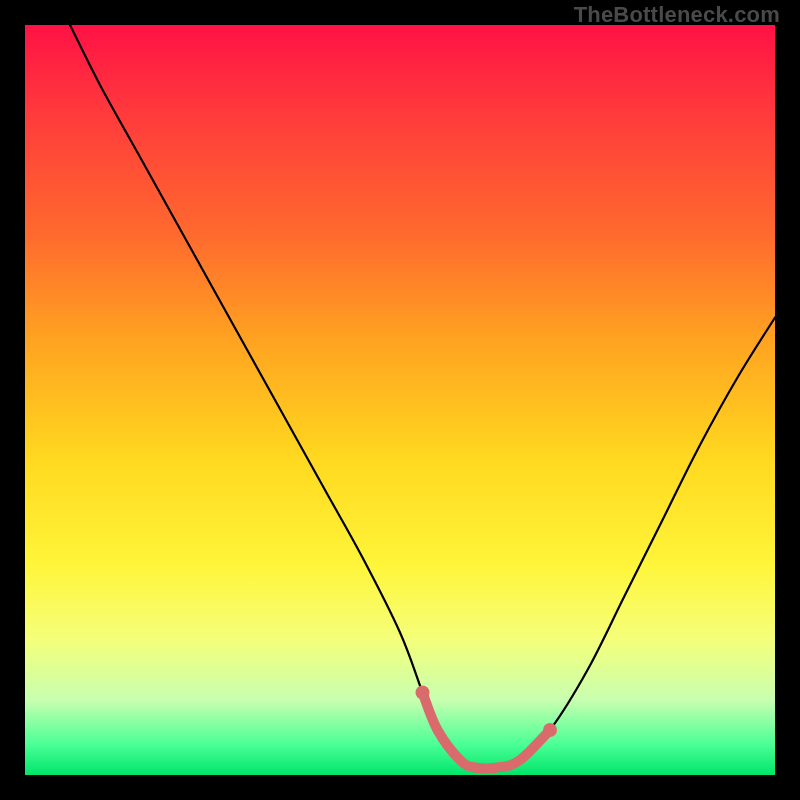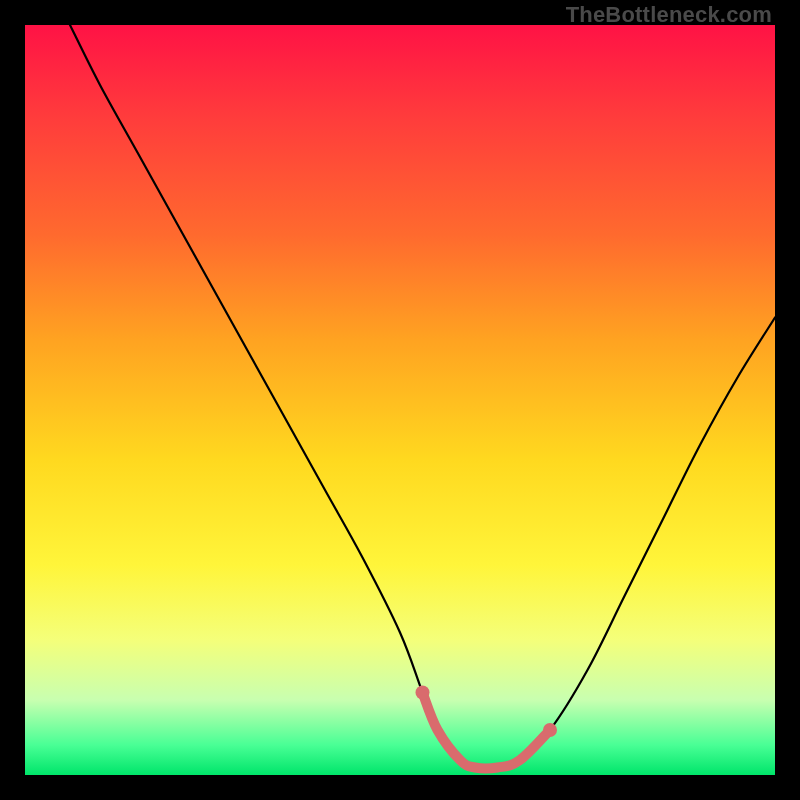--- a/index.html
+++ b/index.html
@@ -13,21 +13,21 @@
   }
   .frame {
     position: relative;
     width: 800px;
     height: 800px;
     background: #000;
   }
   .watermark {
     position: absolute;
     top: 2px;
-    right: 28px;
+    right: 20px;
     font-size: 22px;
     font-weight: 600;
     color: #4a4a4a;
     z-index: 30;
     letter-spacing: 0.2px;
   }
   .plot {
     position: absolute;
     left: 25px;
     top: 25px;

